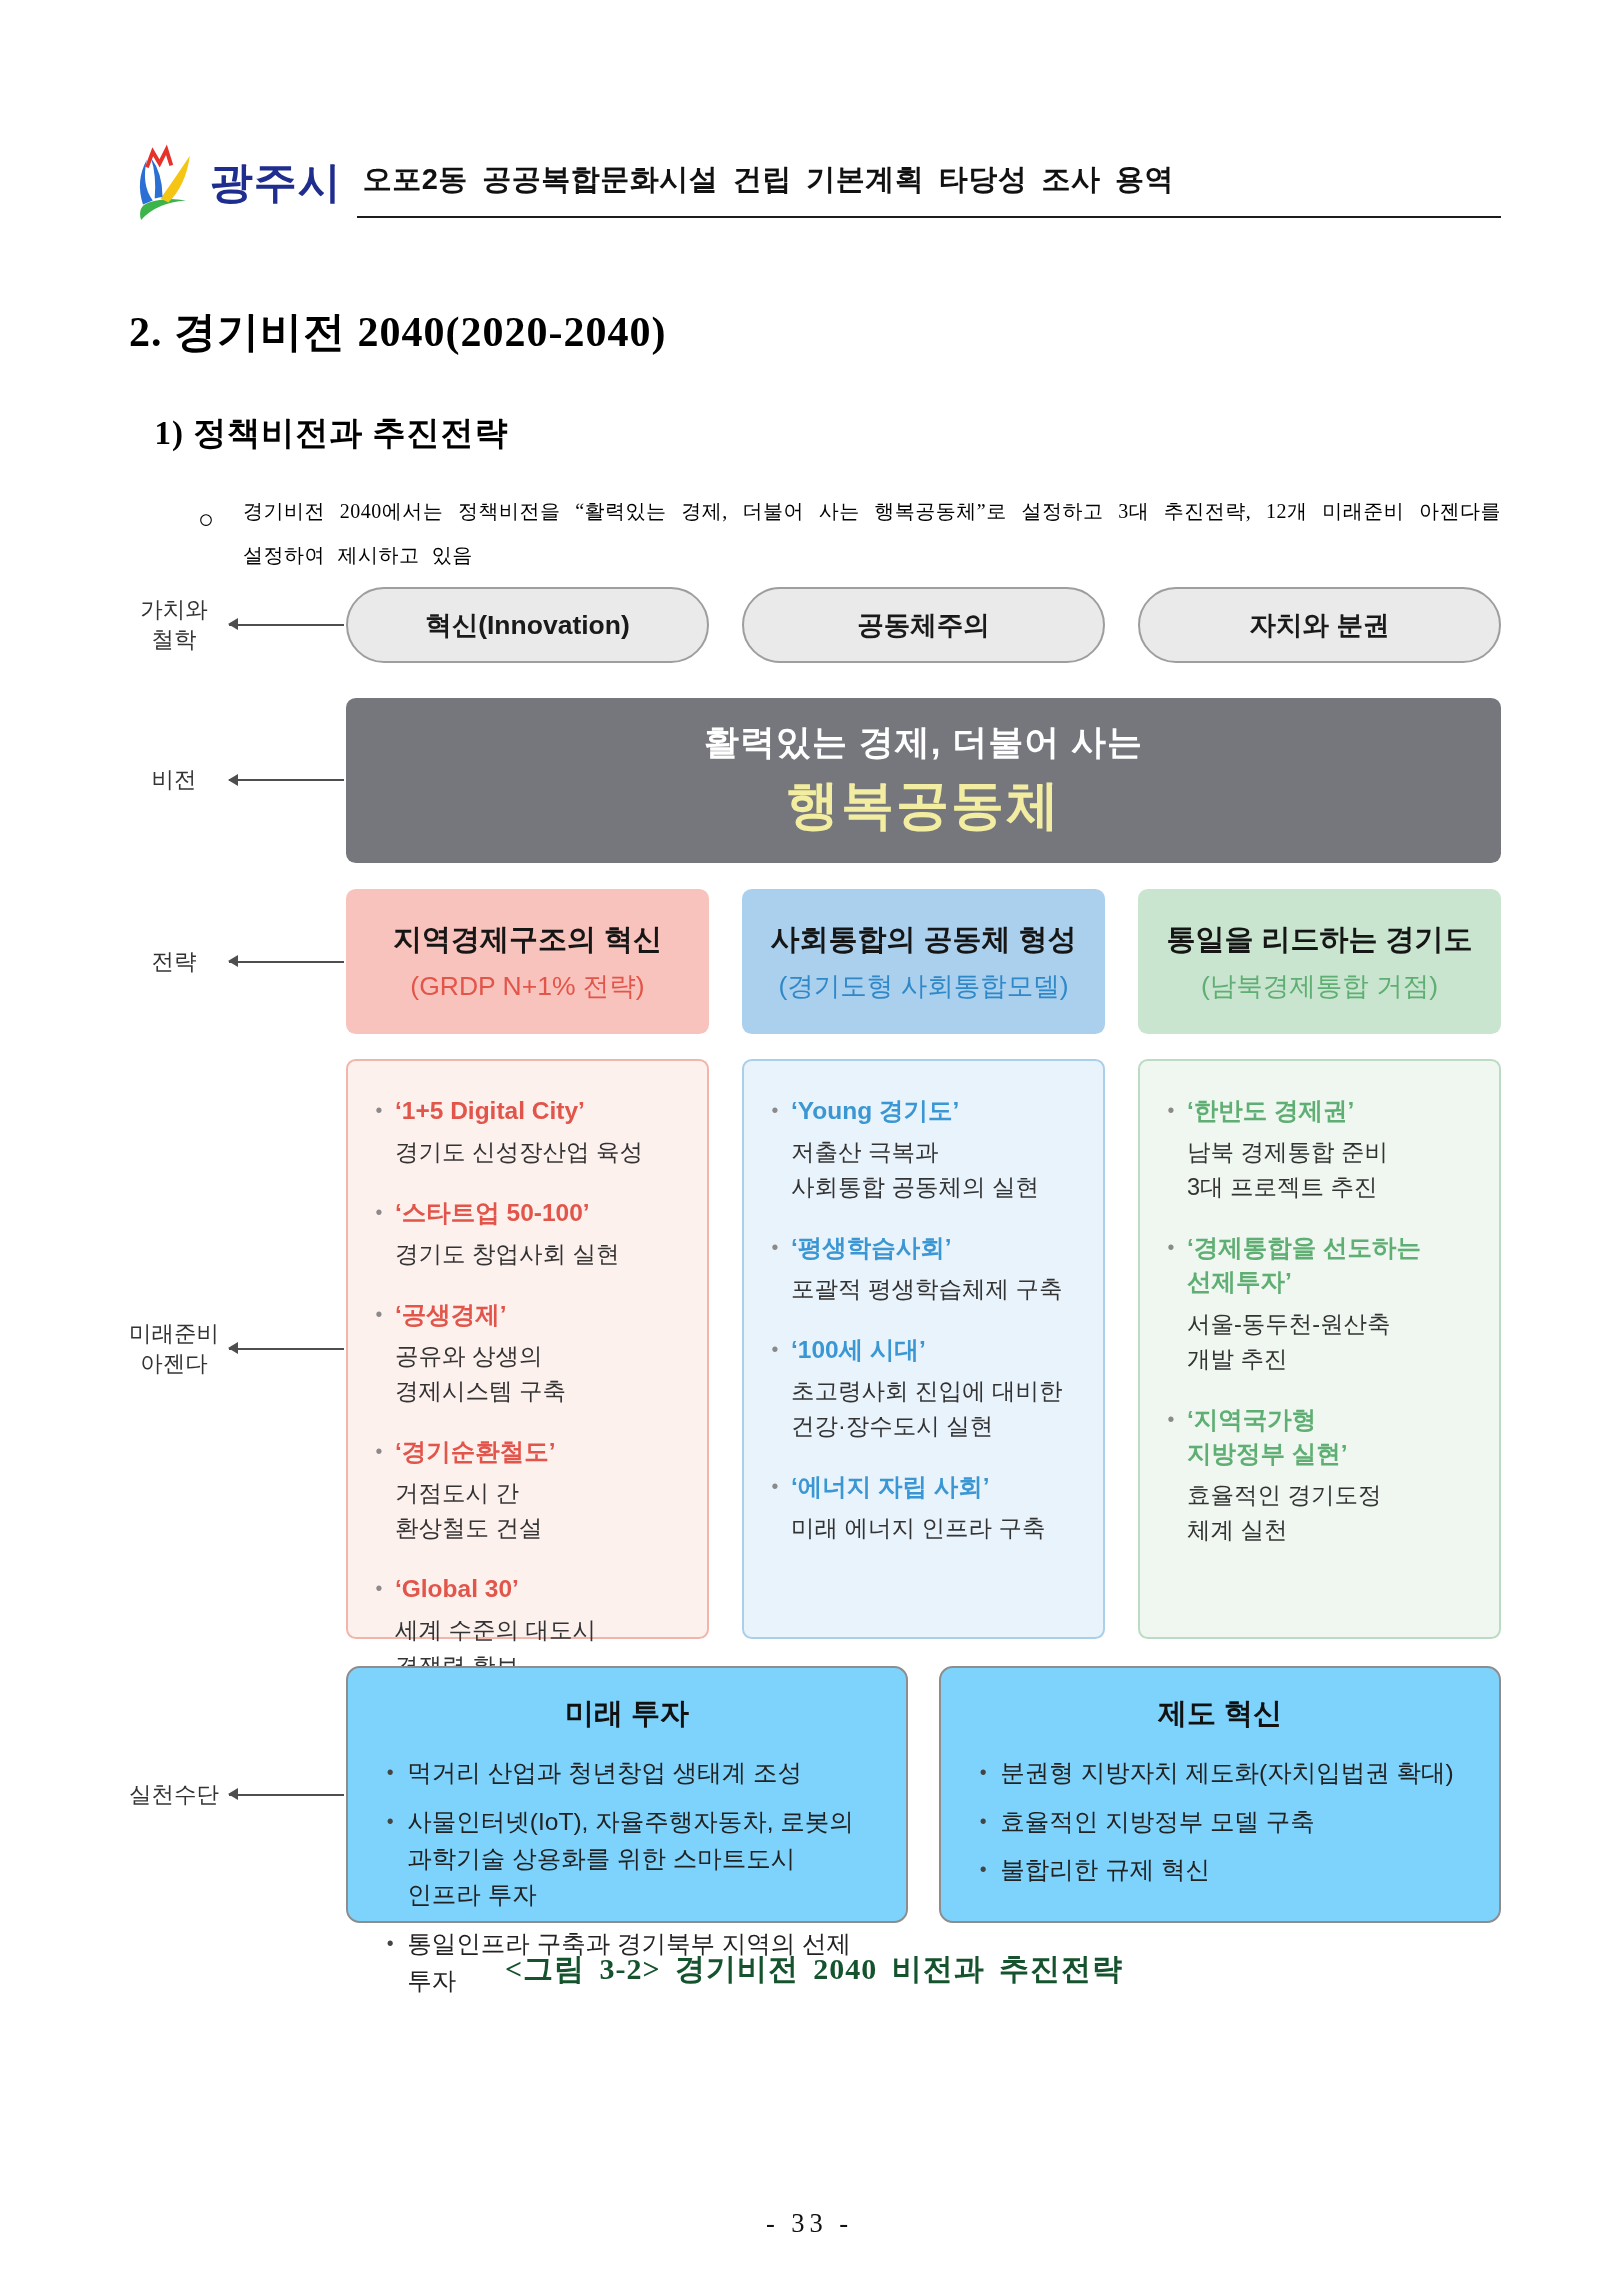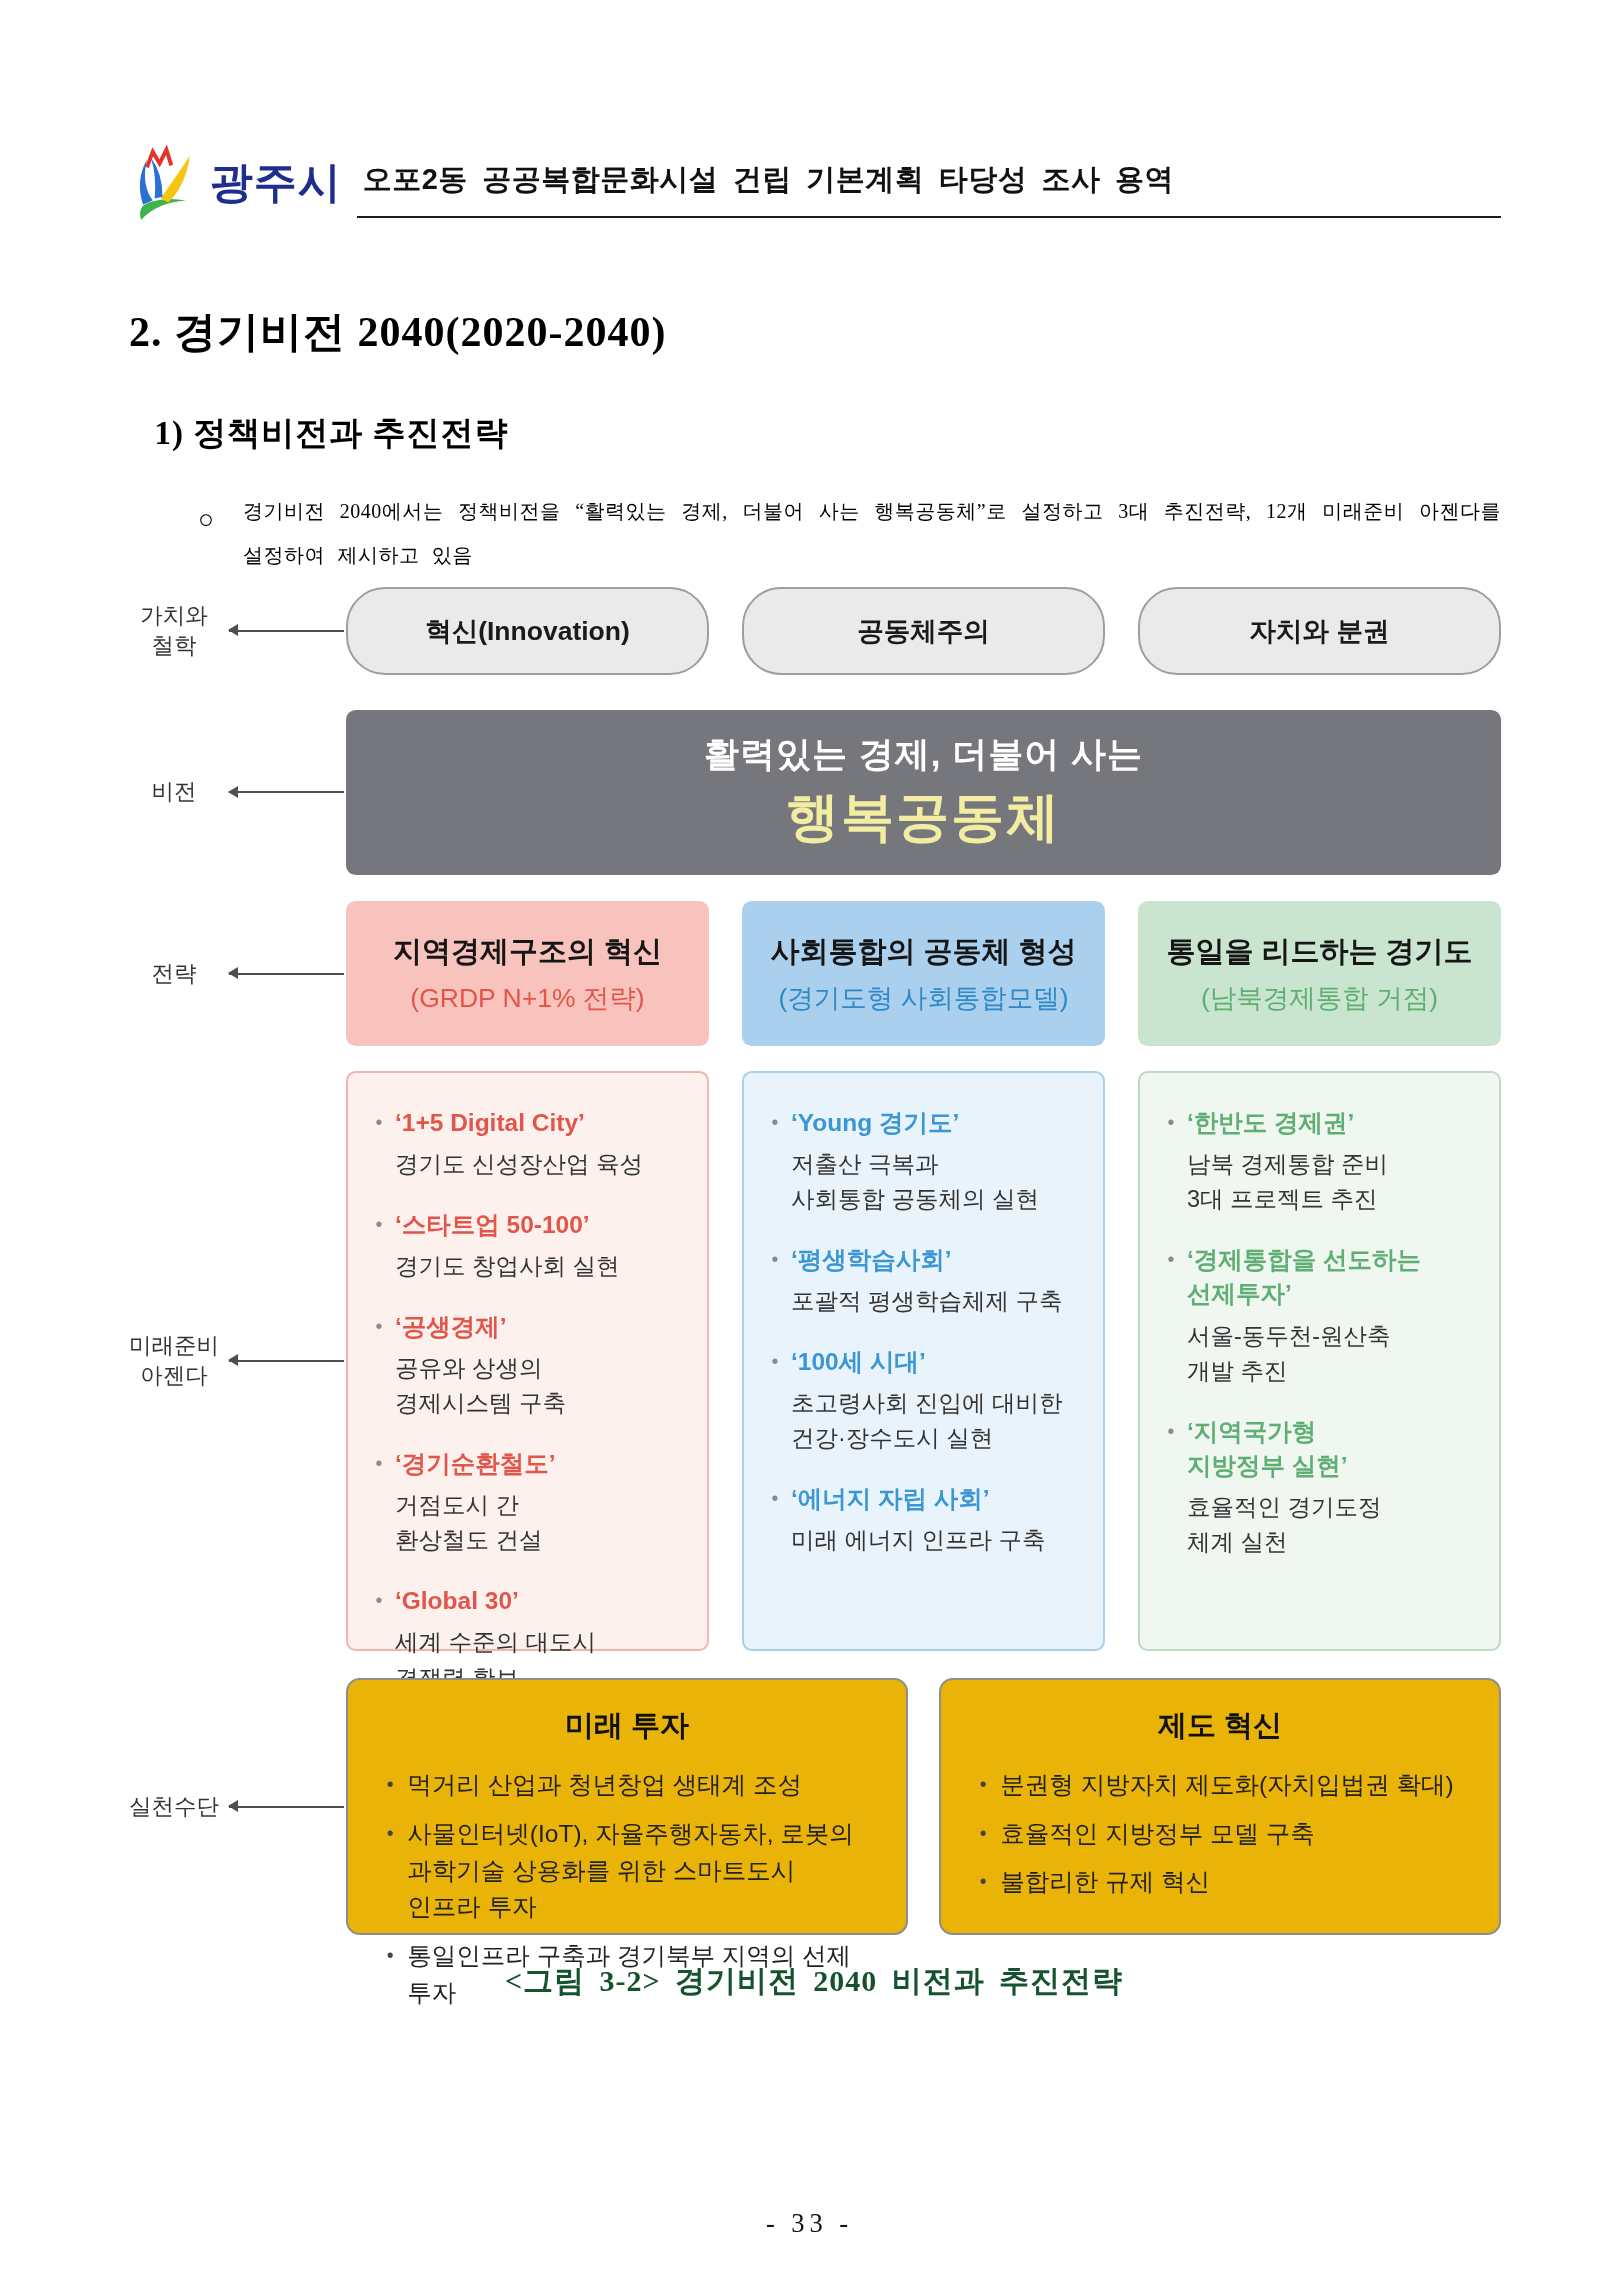--- a/index.html
+++ b/index.html
@@ -30,21 +30,21 @@
   .rlabel{flex:0 0 94px;font-size:22.5px;color:#333;text-align:center;line-height:1.35;white-space:pre-line;}
   .rarrowcell{flex:0 0 125px;display:flex;align-items:center;padding:0 2px 0 7.8px;box-sizing:border-box;}
   .rarrow{position:relative;height:2px;background:#4e4e4e;flex:1;}
   .rarrow::before{content:'';position:absolute;left:-1px;top:-5.9px;width:0;height:0;
     border-right:10.8px solid #4e4e4e;border-top:6.9px solid transparent;border-bottom:6.9px solid transparent;}
   .rcontent{flex:1;}
   .grid3{display:grid;grid-template-columns:repeat(3,1fr);gap:33px;}
   .grid2{display:grid;grid-template-columns:repeat(2,1fr);gap:31px;}
   .mt36{margin-top:35px;} .mt27{margin-top:26.5px;} .mt25{margin-top:24.5px;} .mt28{margin-top:27.4px;}
   
-  .pill{height:88px;border-radius:39px;background:#eaeaea;border:2px solid #9e9e9e;
+  .pill{height:76px;border-radius:39px;background:#eaeaea;border:2px solid #9e9e9e;
     display:flex;align-items:center;justify-content:center;
     font-size:26.5px;font-weight:700;color:#1a1a1a;box-sizing:border-box;}
   
   .vbox{height:165px;border-radius:9.8px;background:#75777d;
     display:flex;flex-direction:column;align-items:center;justify-content:center;gap:3.9px;}
   .vline1{font-size:35px;font-weight:700;color:#ffffff;letter-spacing:1px;}
   .vline2{font-size:53px;font-weight:800;color:#f2eda0;letter-spacing:2px;}
   
   .sbox{height:145px;border-radius:9.8px;display:flex;flex-direction:column;
     align-items:center;justify-content:center;gap:8.8px;box-sizing:border-box;}
@@ -60,21 +60,21 @@
   .abox.blue{background:#e9f3fb;border-color:#a9cfe9;}
   .abox.green{background:#eff7f0;border-color:#bbdcc3;}
   .aitem{display:flex;gap:12.7px;margin-bottom:25.5px;}
   .adot{color:#8a8a8a;font-size:19.6px;line-height:1.7;}
   .akw{font-size:24.5px;font-weight:800;white-space:pre-line;line-height:1.4;}
   .abox.pink .akw{color:#e2554a;}
   .abox.blue .akw{color:#3b97d3;}
   .abox.green .akw{color:#5fae73;}
   .adesc{font-size:23.5px;color:#333;white-space:pre-line;line-height:1.5;margin-top:6.9px;font-weight:500;}
   
-  .bbox{border:2px solid #8d8d8d;border-radius:13.7px;background:#eab308;height:257px;
+  .bbox{border:2px solid #8d8d8d;border-radius:13.7px;background:#7dd3fc;height:257px;
     padding:25.5px 29px;box-sizing:border-box;}
   .bbox .bt{text-align:center;font-size:29px;font-weight:800;color:#111;margin-bottom:21.6px;}
   .bline{display:flex;gap:13.7px;font-size:24.5px;color:#222;margin:0 0 11.8px 9.8px;line-height:1.5;font-weight:500;}
   .bline .bdot{color:#444;font-size:19.6px;line-height:1.8;}
   .bline .btxt{white-space:pre-line;}
   
   .caption{margin-top:26px;text-align:center;font-family:"Liberation Serif", serif;
     font-size:30px;font-weight:700;color:#14532d;letter-spacing:1px;word-spacing:5.9px;}
   .pagenum{position:absolute;left:0;right:0;bottom:51px;text-align:center;
     font-family:"Liberation Serif", serif;font-size:26.5px;color:#111;letter-spacing:4.9px;}

